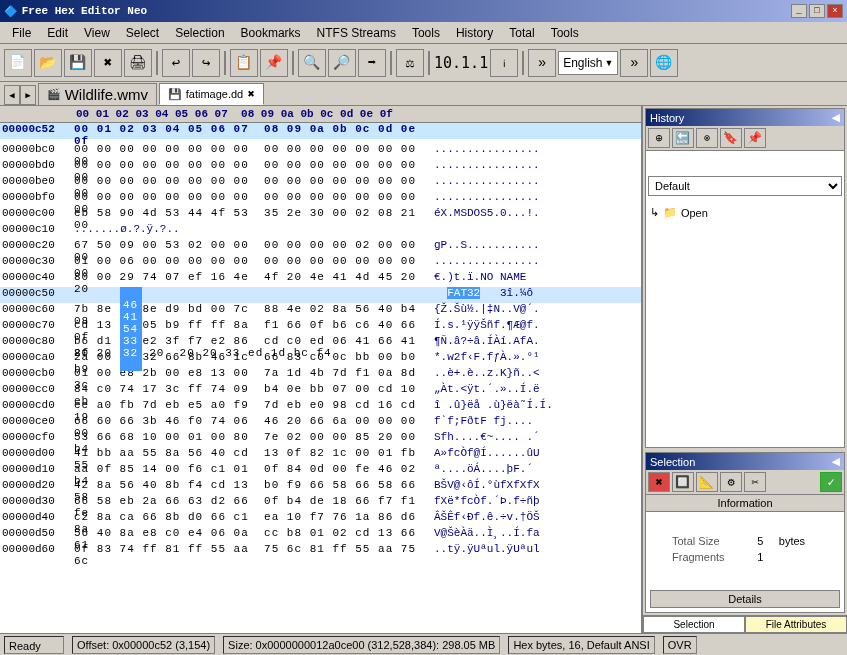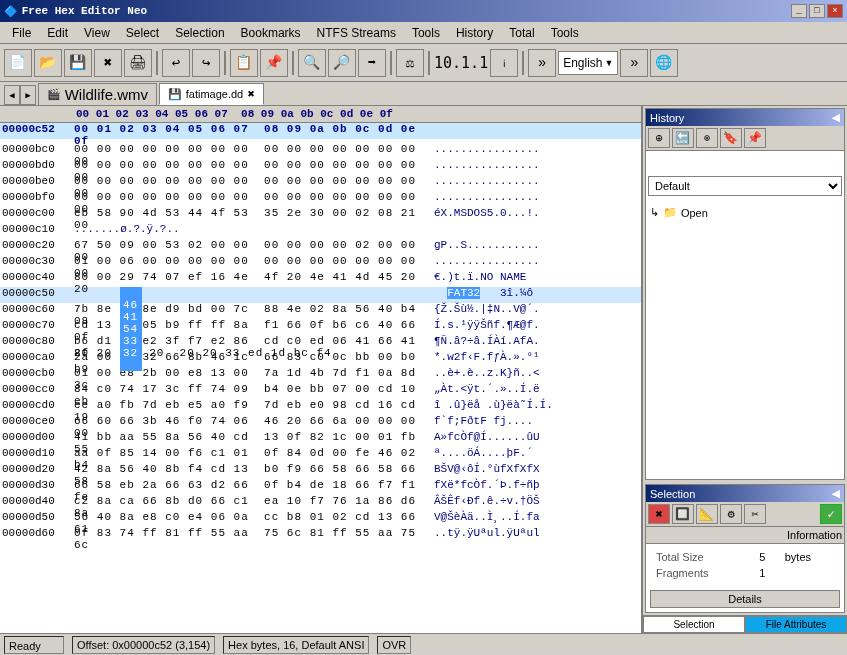--- a/index.html
+++ b/index.html
@@ -175,28 +175,28 @@
     }
     .selection-toolbar {
       background: #d4d0c8;
       display: flex;
       padding: 2px;
       gap: 2px;
       border-bottom: 1px solid #808080;
     }
     .sel-btn { width: 22px; height: 20px; background: #d4d0c8; border: 1px solid #808080; display: flex; align-items: center; justify-content: center; font-size: 12px; cursor: pointer; }
     .sel-info-title {
-      text-align: right;
+      text-align: center;
       background: #d4d0c8;
       border-bottom: 1px solid #808080;
       padding: 2px;
       font-size: 11px;
       font-family: 'Segoe UI', Arial, sans-serif;
     }
-    .sel-info-table { width: 100%; font-size: 11px; padding: 4px; font-family: 'Segoe UI', Arial, sans-serif; }
+    .sel-info-table { width: 100%; font-size: 11px; padding: 20px; font-family: 'Segoe UI', Arial, sans-serif; }
     .sel-info-table td { padding: 1px 4px; }
     .sel-info-table td:first-child { color: #555; }
     .details-btn {
       width: calc(100% - 8px);
       margin: 4px;
       background: #d4d0c8;
       border: 1px solid #808080;
       padding: 2px;
       font-size: 11px;
       cursor: pointer;
@@ -207,21 +207,21 @@
     .right-bottom-tabs {
       display: flex;
       border-top: 1px solid #808080;
       background: #d4d0c8;
     }
     .right-tab {
       flex: 1;
       padding: 2px 4px;
       font-size: 10px;
       border: 1px solid #808080;
-      background: #0ea5e9;
+      background: #fef9c3;
       cursor: pointer;
       text-align: center;
       font-family: 'Segoe UI', Arial, sans-serif;
     }
     .right-tab.active { background: white; }
 
     
     .status-bar {
       background: #d4d0c8;
       height: 22px;
@@ -430,20 +430,25 @@
           <span class="hex-addr">00000cd0</span>
           <span class="hex-bytes">ee a0 fb 7d eb e5 a0 f9&nbsp;&nbsp;7d eb e0 98 cd 16 cd 19</span>
           <span class="hex-ascii">î .û}ëå .ù}ëà˜Í.Í.</span>
         </div>
         <div class="hex-row">
           <span class="hex-addr">00000ce0</span>
           <span class="hex-bytes">66 60 66 3b 46 f0 74 06&nbsp;&nbsp;46 20 66 6a 00 00 00 00</span>
           <span class="hex-ascii">f`f;FðtF fj....</span>
         </div>
         <div class="hex-row">
+          <span class="hex-addr">00000cf0</span>
+          <span class="hex-bytes">53 66 68 10 00 01 00 80&nbsp;&nbsp;7e 02 00 00 85 20 00 b4</span>
+          <span class="hex-ascii">Sfh....€~....  .´</span>
+        </div>
+        <div class="hex-row">
           <span class="hex-addr">00000d00</span>
           <span class="hex-bytes">41 bb aa 55 8a 56 40 cd&nbsp;&nbsp;13 0f 82 1c 00 01 fb 55</span>
           <span class="hex-ascii">A»fcÒf@Í......ûU</span>
         </div>
         <div class="hex-row">
           <span class="hex-addr">00000d10</span>
           <span class="hex-bytes">aa 0f 85 14 00 f6 c1 01&nbsp;&nbsp;0f 84 0d 00 fe 46 02 b4</span>
           <span class="hex-ascii">ª....öÁ....þF.´</span>
         </div>
         <div class="hex-row">
@@ -550,18 +555,21 @@
 </div>
 
 <div class="status-bar">
   <div class="status-item status-ready">
     <span>Ready</span>
   </div>
   <div class="status-item">
     <span>Offset: 0x00000c52 (3,154)</span>
   </div>
   <div class="status-item">
+    <span>Size: 0x0000000012a0ce00 (312,528,384): 298.05 MB</span>
+  </div>
+  <div class="status-item">
     <span>Hex bytes, 16, Default ANSI</span>
   </div>
   <div class="status-item">
     <span>OVR</span>
   </div>
 </div>
 
 </body></html>

